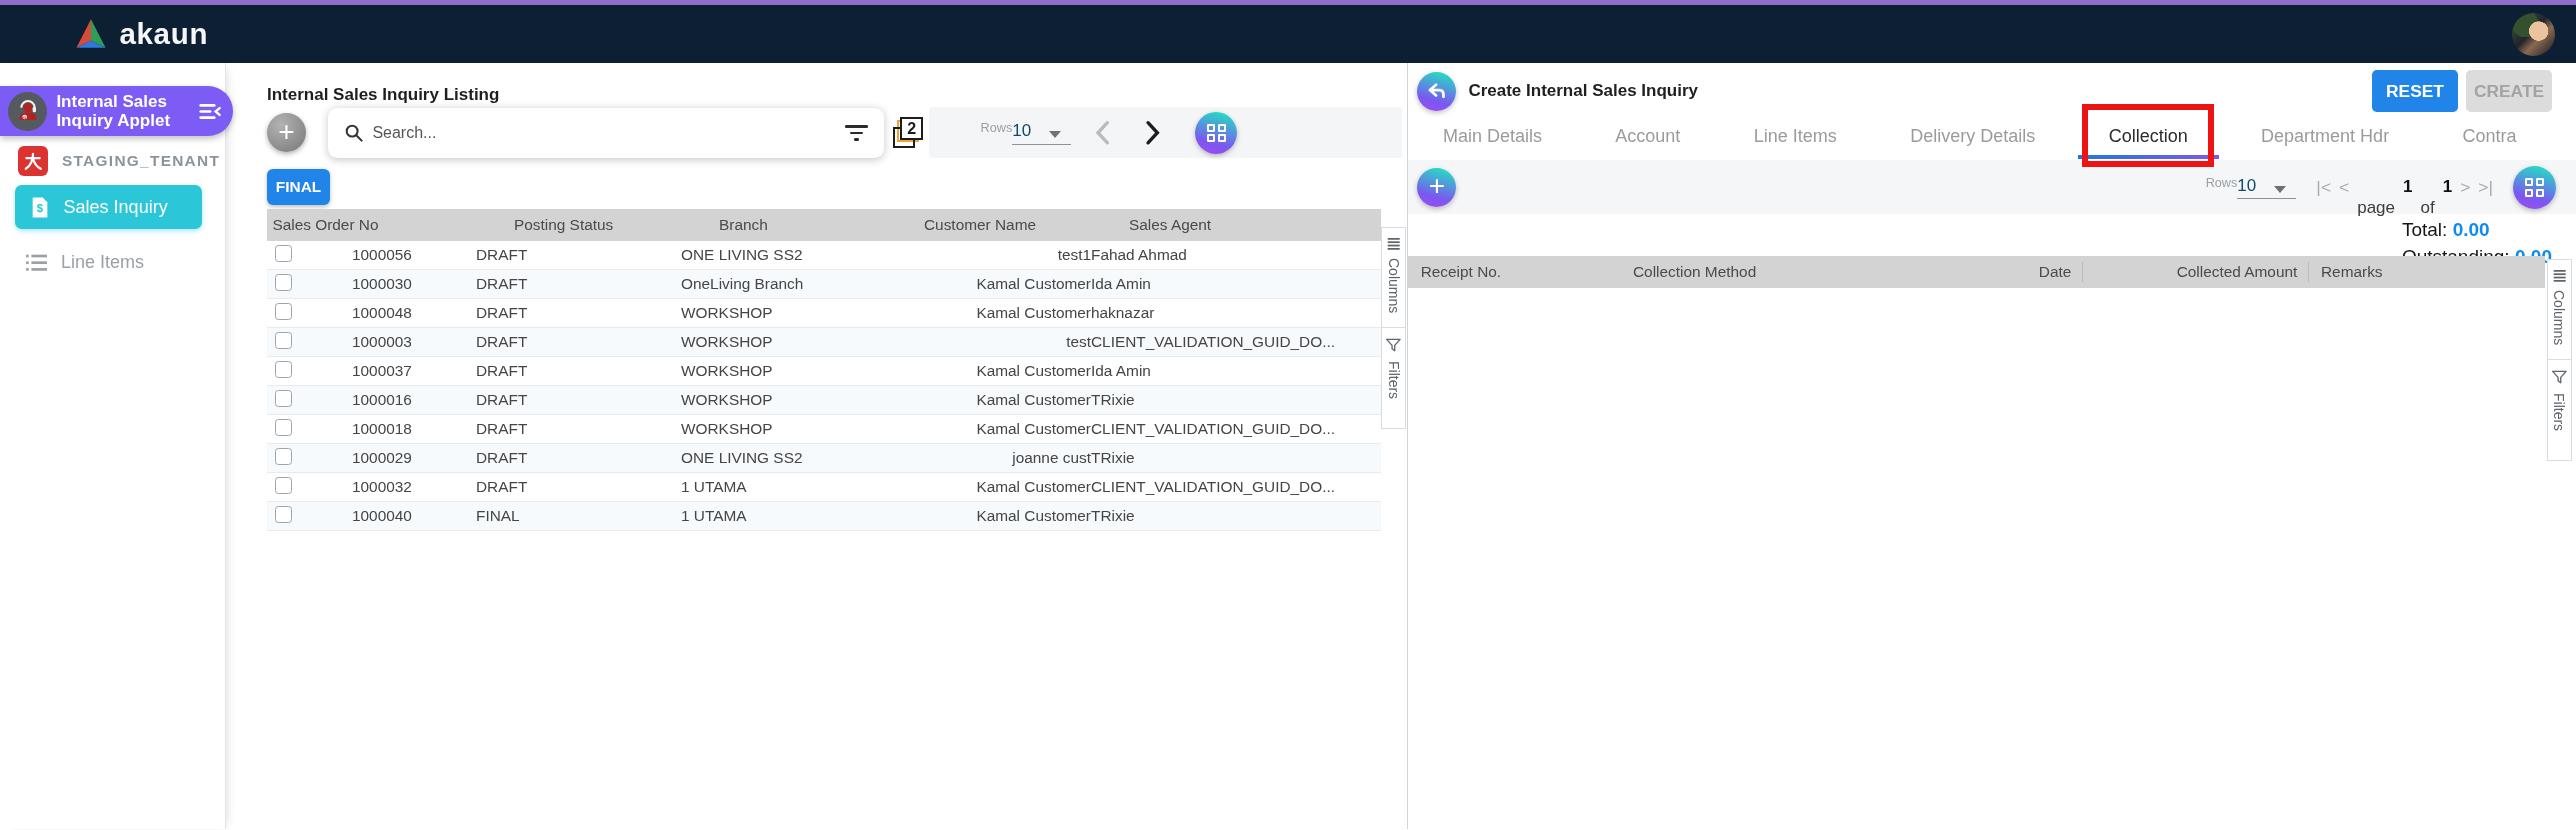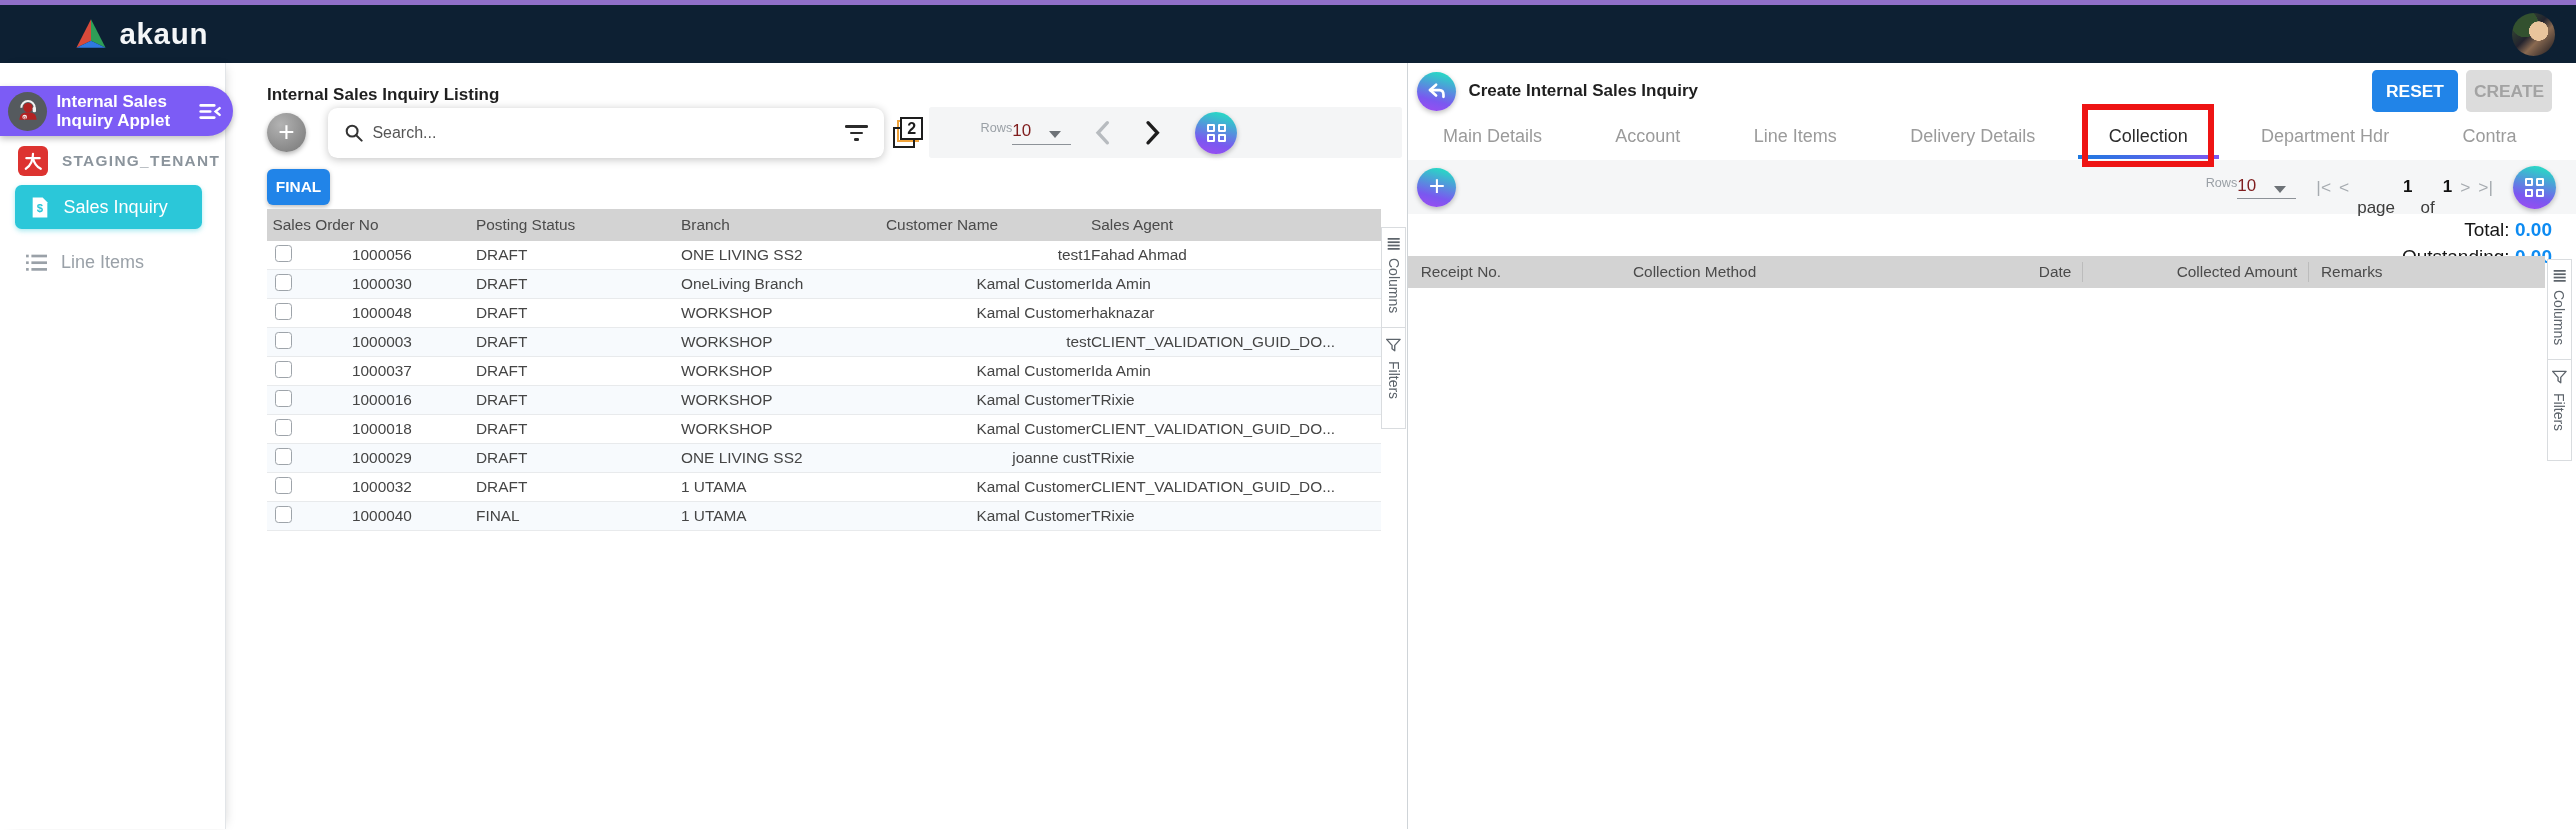--- a/index.html
+++ b/index.html
@@ -44,21 +44,21 @@
   .grad-circle { border-radius:50%; background:linear-gradient(195deg,#2bd3c7 12%,#7a58f0 70%,#9a4df0 95%);
     display:flex; align-items:center; justify-content:center; box-shadow:0 2px 5.4px rgba(0,0,0,.25); }
   .gray-circle { border-radius:50%; background:radial-gradient(circle at 35% 30%, #b3b3b3, #777);
     display:flex; align-items:center; justify-content:center; box-shadow:0 2px 5.4px rgba(0,0,0,.3); }
   .plus-glyph { color:#fff; font-size:28px; font-weight:400; line-height:1; margin-top:-2.7px; }
   .grid-icon { display:grid; grid-template-columns:8px 8px; grid-template-rows:8px 8px; gap:2.7px; }
   .grid-icon span { border:2px solid #fff; border-radius:1.3px; }
   .rows-select { display:flex; flex-direction:row; }
   .rows-label { color:#9aa0a6; font-size:12.7px; }
   .rows-value { display:flex; align-items:flex-end; gap:17.4px; border-bottom:1.3px solid #8d9298; padding-bottom:2.7px; min-width:59px; }
-  .rows-value .val { font-size:17px; color:#7f1d1d; }
+  .rows-value .val { font-size:17px; color:#0c4a6e; }
   .caret-down { width:0; height:0; border-left:6px solid transparent; border-right:6px solid transparent; border-top:7.4px solid #6d7277; margin-bottom:2.7px; }
 
   .side-tabs { position:absolute; display:flex; flex-direction:column; z-index:4; }
   .side-tab { width:25.5px; height:101px; border:0.7px solid #d9dcdf; background:#fff; display:flex;
     flex-direction:column; align-items:center; padding-top:9.4px; gap:8px; color:#5d646b; font-size:14px; }
   .side-tab + .side-tab { border-top:none; }
   .vlabel { writing-mode:vertical-rl; }
 
   
   .listing-panel { position:relative; width:1182px; background:#fff; border-right:1.3px solid #cfd4d8; z-index:2; }
@@ -78,21 +78,21 @@
     display:flex; align-items:center; justify-content:center; font-size:16px; font-weight:700; color:#1d1d1d; }
   .ltoolbar .spacer { flex:1; }
   .gray-band { width:473px; height:51px; background:#f4f5f6; border-radius:2.7px; display:flex; align-items:center;
     padding:0 5.4px 0 52px; gap:23px; }
   .pg-chev { display:flex; align-items:center; }
   .final-btn { position:absolute; top:106px; left:41px; width:63px; height:36px; background:#2184e8; color:#fff;
     border:none; border-radius:6px; font-size:15.4px; font-weight:700; font-family:inherit; box-shadow:0 1.3px 4px rgba(0,0,0,.25); }
 
   .ltable { position:absolute; top:146px; left:41px; width:1114px; }
   .lthead { display:flex; height:32px; background:#d3d3d3; align-items:center; color:#4b4b4b; font-size:15.4px; }
-  .lthead .h0 { width:209px; padding-left:5.4px; }
+  .lthead .h0 { width:247px; padding-left:5.4px; }
   .h1 { width:205px; } .h2 { width:205px; } .h3 { width:205px; } .h4 { flex:1; }
   .lrow { display:flex; height:29px; align-items:center; border-bottom:0.7px solid #e8eaec; font-size:15.4px; color:#454545; }
   .lrow:nth-child(even) { background:#f7fafd; }
   .c0 { width:85px; padding-left:8px; } .c1 { width:124px; } .c2 { width:205px; } .c3 { width:205px; } .c4 { width:205px;text-align:right; } .c5 { flex:1; }
   .rowcb { appearance:none; -webkit-appearance:none; width:17.4px; height:17.4px; border:1.7px solid #9ea4aa; border-radius:3.4px; background:#fff; }
   .listing-panel .side-tabs { top:164px; right:0.7px; }
 
   
   .create-panel { position:relative; flex:1; background:#fff; }
   .create-header { position:absolute; top:6.7px; left:0; right:0; height:42px; display:flex; align-items:center; padding:0 24px 0 9.4px; }
@@ -113,21 +113,21 @@
   .tab-annotation { position:absolute; left:50%; transform:translateX(-50%); width:132px; top:-9.4px; height:63px;
     border:6px solid #ee1414; z-index:6; }
 
   .create-toolbar { position:absolute; top:97px; left:0; right:0; height:54px; background:#f5f6f7;
     display:flex; align-items:center; padding:0 20px 0 9.4px; gap:20px; }
   .create-toolbar .spacer { flex:1; }
   .pagination { display:flex; align-items:center; gap:8px; color:#a6abb0; font-size:17.4px; }
   .pagination .word { color:#3c3c3c; font-size:17px;margin-top:41px; }
   .pagination .num { color:#111; font-weight:700; font-size:17px; }
 
-  .totals { position:absolute; top:153px; right:24px; text-align:right; }
+  .totals { position:absolute; top:153px; right:24px; }
   .totals .tline { font-size:19px; color:#161616; line-height:27px; }
   .totals .tval { color:#0d8bf2; font-weight:700; margin-left:5.4px; }
 
   .ctable-head { position:absolute; top:193px; left:0; right:31px; height:32px; background:#d3d3d3;
     display:flex; align-items:center; color:#4b4b4b; font-size:15.4px; }
   .cc0 { width:225px; padding-left:12.7px; } .cc1 { width:234px; } .cc2 { width:215px; text-align:right; padding-right:10.7px; }
   .cc3 { width:225px; text-align:right; padding-right:10.7px; } .cc4 { flex:1; padding-left:12px; }
   .cdiv { align-self:center; height:20px; border-right:0.7px solid #bcbcbc; }
   .ctable-body { position:absolute; top:225px; bottom:0; left:0; right:31px; background:#fff; }
   .no-rows { position:absolute; top:373px; left:0; right:0; text-align:center; font-size:17.4px; color:#4a4a4a; }

